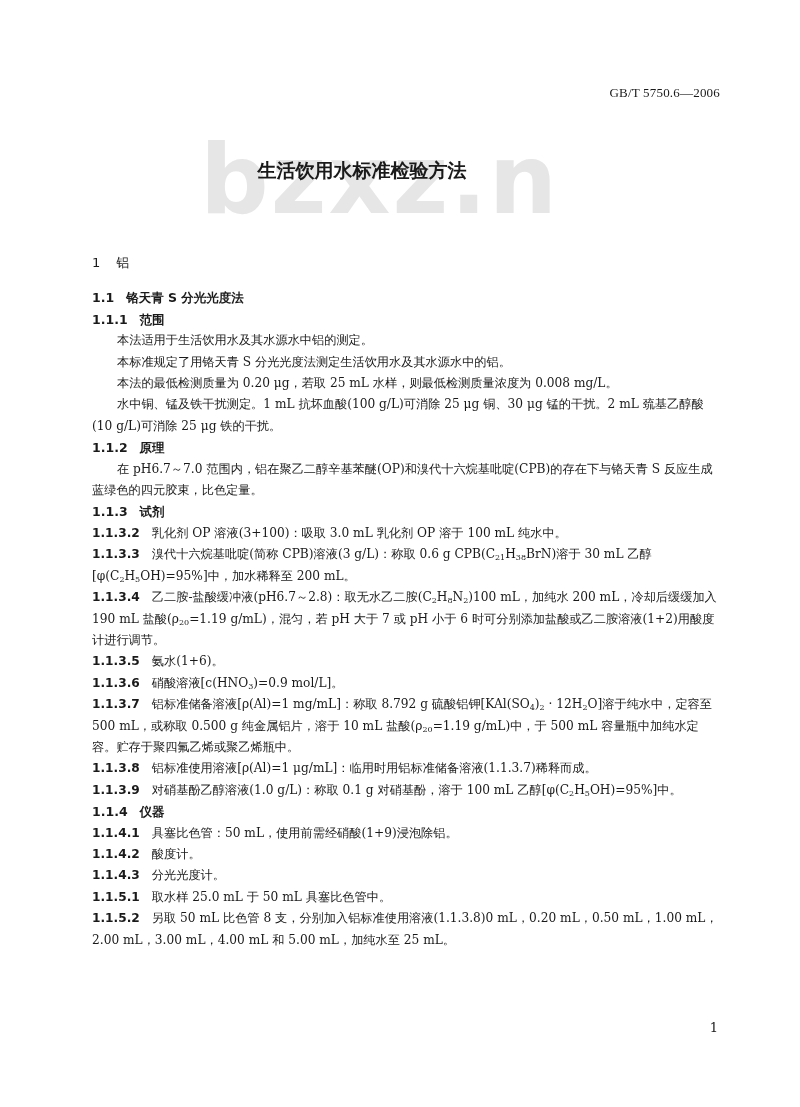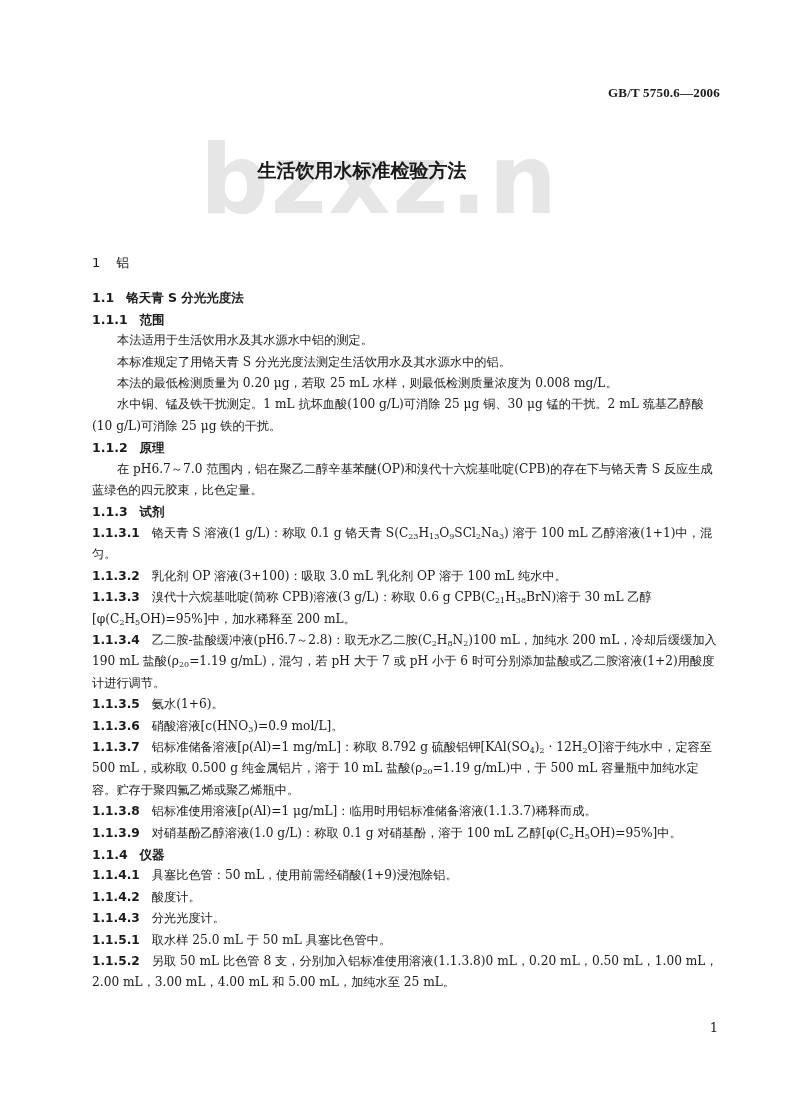--- a/index.html
+++ b/index.html
@@ -1,21 +1,21 @@
 <!DOCTYPE html>
 <html><head>
 <meta charset="utf-8">
 <style>
   html, body { margin: 0; padding: 0; }
   body {
     width: 800px; height: 1107px; background: #ffffff; position: relative; overflow: hidden;
     font-family: "DejaVu Serif", "Liberation Serif", serif; color: #1a1a1a;
   }
   .std-no {
-    position: absolute; top: 85px; right: 80px; font-size: 13px; font-weight: bold;
+    position: absolute; top: 85px; right: 80px; font-size: 13px; font-weight: normal;
     font-family: "Liberation Serif", serif; letter-spacing: 0.2px;
   }
   .watermark {
     position: absolute; left: 200px; top: 135px; width: 350px; height: 90px;
     font-family: "DejaVu Sans", sans-serif; font-weight: bold; font-size: 96px; line-height: 90px;
     color: #e6e6e6; letter-spacing: 2px; overflow: hidden; z-index: 0;
   }
   .title {
     position: absolute; top: 155px; left: 0; width: 724px; text-align: center; z-index: 1;
     font-family: "DejaVu Sans", sans-serif; font-weight: bold; font-size: 19px; line-height: 30px;
@@ -62,23 +62,20 @@
   <div class="h">
     <span class="num">1.1.2</span><span>原理</span>
   </div>
   <p class="p indent">在 pH6.7～7.0 范围内，铝在聚乙二醇辛基苯醚(OP)和溴代十六烷基吡啶(CPB)的存在下与铬天青 S 反应生成蓝绿色的四元胶束，比色定量。</p>
 
   <div class="h">
     <span class="num">1.1.3</span><span>试剂</span>
   </div>
 
   <p class="p">
-    <span class="num">1.1.3.1</span><span>铬天青 S 溶液(1 g/L)：称取 0.1 g 铬天青 S(C</span><sub>23</sub><span>H</span><sub>13</sub><span>O</span><sub>9</sub><span>SCl</span><sub>2</sub><span>Na</span><sub>3</sub><span>) 溶于 100 mL 乙醇溶液(1+1)中，混匀。</span>
-  </p>
-  <p class="p">
     <span class="num">1.1.3.2</span><span>乳化剂 OP 溶液(3+100)：吸取 3.0 mL 乳化剂 OP 溶于 100 mL 纯水中。</span>
   </p>
   <p class="p">
     <span class="num">1.1.3.3</span><span>溴代十六烷基吡啶(简称 CPB)溶液(3 g/L)：称取 0.6 g CPB(C</span><sub>21</sub><span>H</span><sub>38</sub><span>BrN)溶于 30 mL 乙醇[φ(C</span><sub>2</sub><span>H</span><sub>5</sub><span>OH)=95%]中，加水稀释至 200 mL。</span>
   </p>
   <p class="p">
     <span class="num">1.1.3.4</span><span>乙二胺-盐酸缓冲液(pH6.7～2.8)：取无水乙二胺(C</span><sub>2</sub><span>H</span><sub>8</sub><span>N</span><sub>2</sub><span>)100 mL，加纯水 200 mL，冷却后缓缓加入 190 mL 盐酸(ρ</span><sub>20</sub><span>=1.19 g/mL)，混匀，若 pH 大于 7 或 pH 小于 6 时可分别添加盐酸或乙二胺溶液(1+2)用酸度计进行调节。</span>
   </p>
   <p class="p">
     <span class="num">1.1.3.5</span><span>氨水(1+6)。</span>

